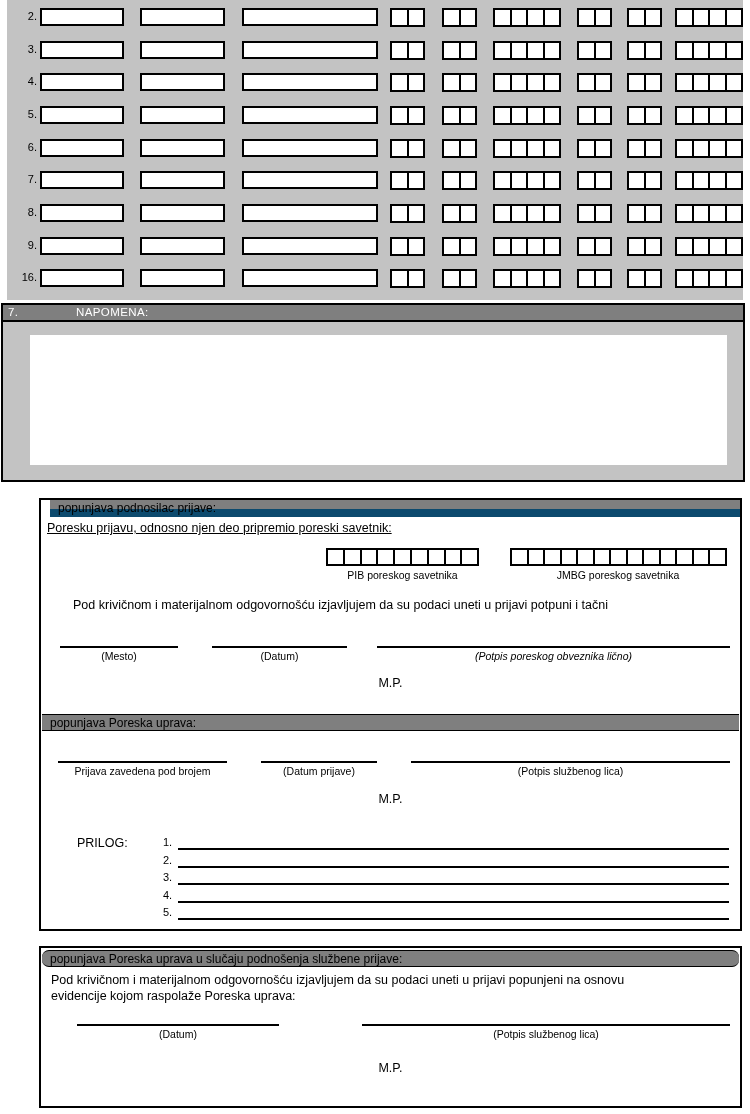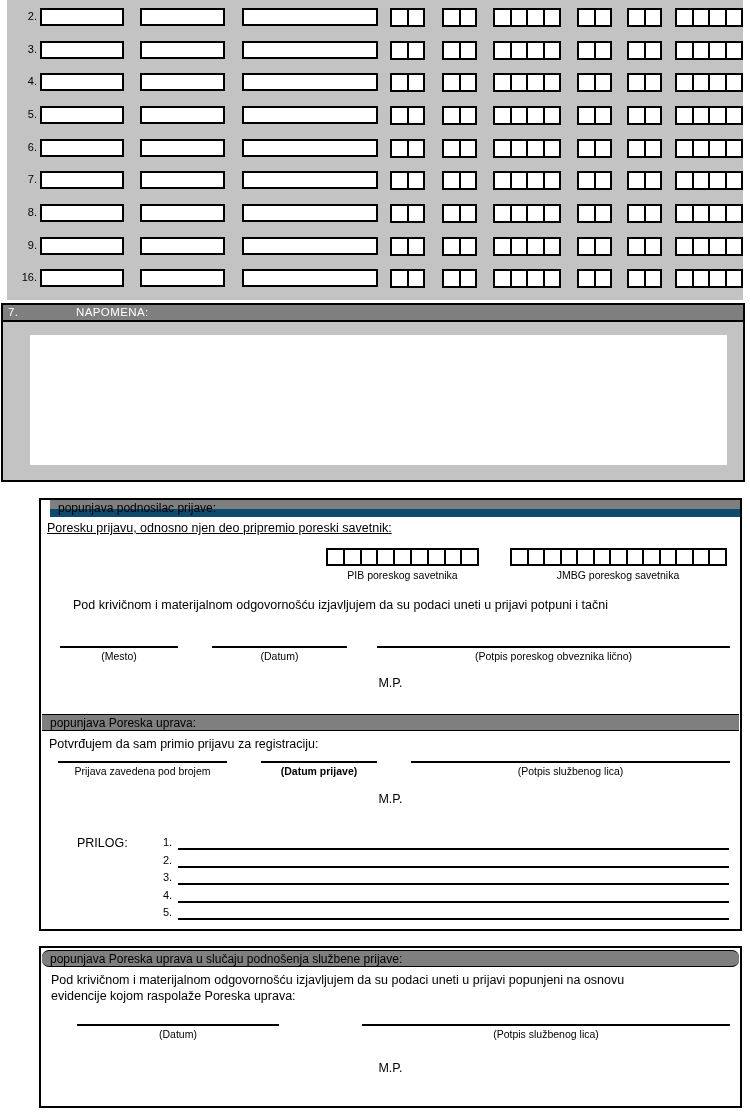--- a/index.html
+++ b/index.html
@@ -408,36 +408,35 @@
     <div class="t" style="left:32px;top:98px;">Pod krivičnom i materijalnom odgovornošću izjavljujem da su podaci uneti u prijavi potpuni i tačni</div>
 
     <div class="sig" style="left:19px;top:130px;width:118px;">
       <div class="line" style="margin-top:16px;"></div>
       <div class="cap">(Mesto)</div>
     </div>
     <div class="sig" style="left:171px;top:130px;width:135px;">
       <div class="line" style="margin-top:16px;"></div>
       <div class="cap">(Datum)</div>
     </div>
-    <div class="sig" style="left:336px;top:130px;width:353px;">
+    <div class="sig" style="left:336px;top:130px;width:353px;font-style:italic;">
       <div class="line" style="margin-top:16px;"></div>
       <div class="cap">(Potpis poreskog obveznika lično)</div>
     </div>
 
     <div class="mp" style="top:176px;">M.P.</div>
 
     <div class="band band-inset" style="top:214px;">popunjava Poreska uprava:</div>
 
-    <div class="t" style="left:8px;top:237px;">Potvrđujem da sam primio prijavu za registraciju:</div>
 
     <div class="sig" style="left:17px;top:247px;width:169px;">
       <div class="line" style="margin-top:14px;"></div>
       <div class="cap">Prijava zavedena pod brojem</div>
     </div>
-    <div class="sig" style="left:220px;top:247px;width:116px;font-weight:bold;">
+    <div class="sig" style="left:220px;top:247px;width:116px;">
       <div class="line" style="margin-top:14px;"></div>
       <div class="cap">(Datum prijave)</div>
     </div>
     <div class="sig" style="left:370px;top:247px;width:319px;">
       <div class="line" style="margin-top:14px;"></div>
       <div class="cap">(Potpis službenog lica)</div>
     </div>
 
     <div class="mp" style="top:292px;">M.P.</div>
 

